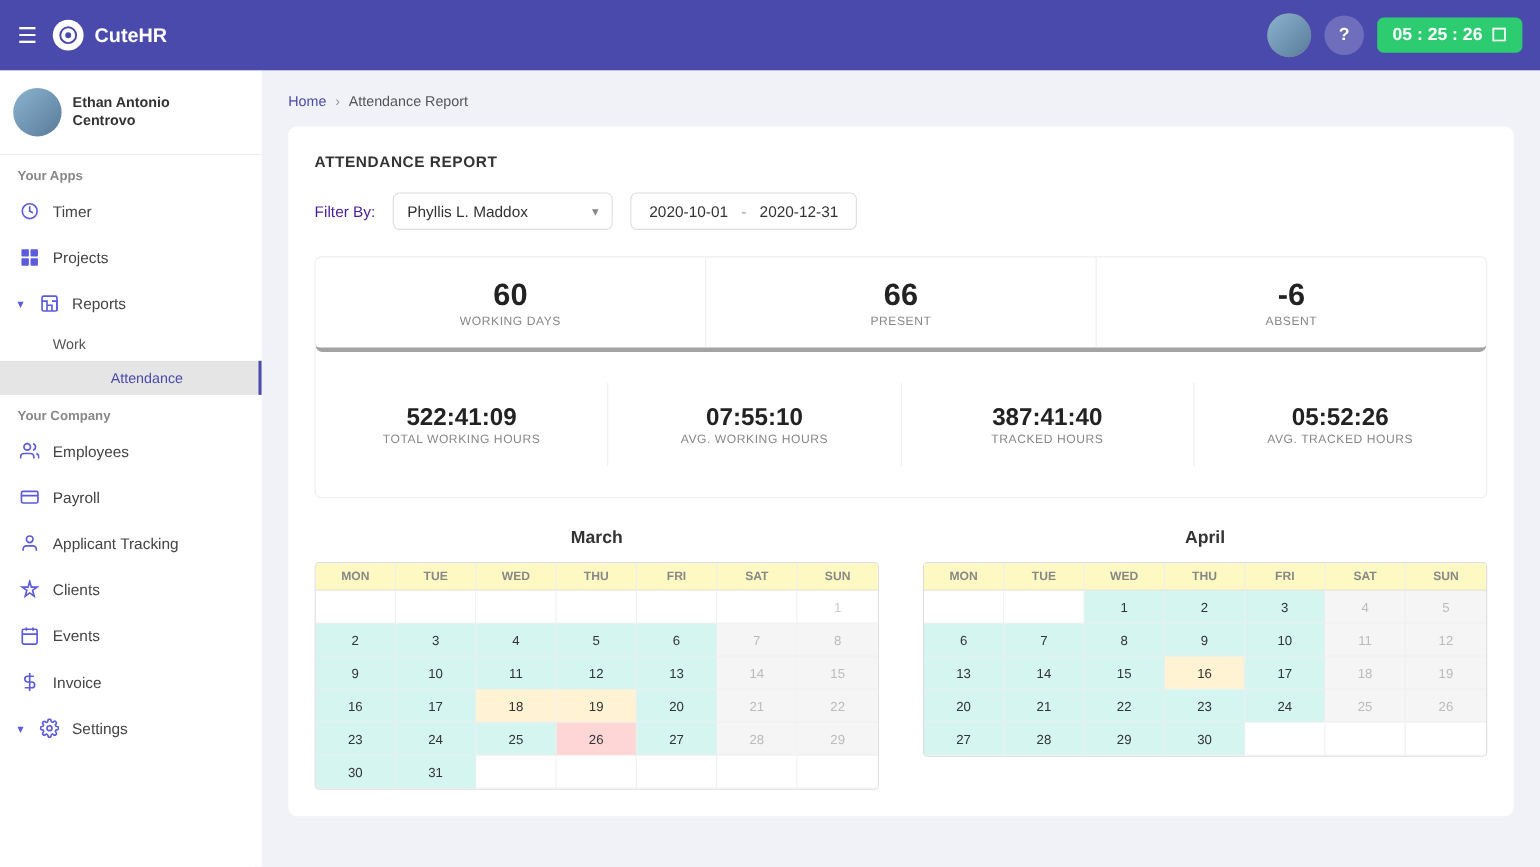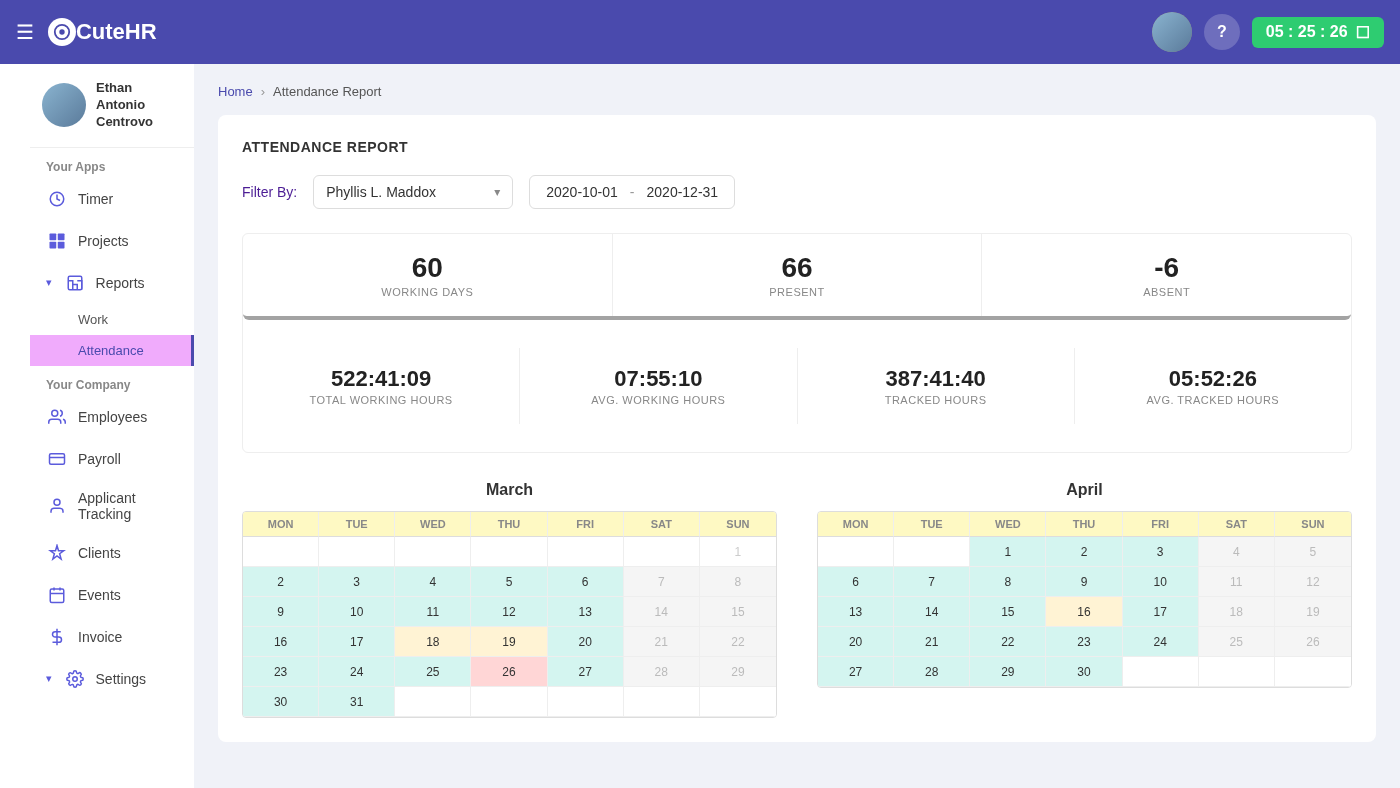--- a/index.html
+++ b/index.html
@@ -10,50 +10,49 @@
       background: #4a4aad;
       height: 64px;
       display: flex;
       align-items: center;
       padding: 0 16px;
       justify-content: space-between;
       flex-shrink: 0;
     }
     .header-left { display: flex; align-items: center; gap: 14px; }
     .hamburger { color: white; font-size: 20px; cursor: pointer; }
-    .logo { display: flex; align-items: center; gap: 0; color: white; font-size: 22px; font-weight: 700; }
+    .logo { display: flex; align-items: center; gap: 10px; color: white; font-size: 18px; font-weight: 700; }
     .logo-icon { width: 28px; height: 28px; background: white; border-radius: 50%; display: flex; align-items: center; justify-content: center; }
     .logo-icon svg { width: 18px; height: 18px; }
     .header-right { display: flex; align-items: center; gap: 12px; }
     .avatar-header { width: 40px; height: 40px; border-radius: 50%; background: #888; overflow: hidden; display: flex; align-items: center; justify-content: center; }
     .avatar-img { width: 40px; height: 40px; border-radius: 50%; background: linear-gradient(135deg, #8ab4d0, #5a7a9a); }
     .help-btn { width: 36px; height: 36px; border-radius: 50%; background: rgba(255,255,255,0.2); color: white; font-size: 16px; font-weight: 700; display: flex; align-items: center; justify-content: center; cursor: pointer; border: none; }
     .timer-badge { background: #2ecc71; color: white; padding: 6px 14px; border-radius: 6px; font-size: 16px; font-weight: 600; display: flex; align-items: center; gap: 8px; }
 
     
     .main-layout { display: flex; flex: 1; overflow: hidden; }
 
     
     .sidebar {
-      width: 194px;
+      width: 238px;
       background: white;
       flex-shrink: 0;
       overflow-y: auto;
       padding-bottom: 16px;
-      padding-left: 30px;
     }
     .sidebar-user { display: flex; align-items: center; gap: 10px; padding: 16px 12px; border-bottom: 1px solid #eee; }
     .sidebar-avatar { width: 44px; height: 44px; border-radius: 50%; background: linear-gradient(135deg, #8ab4d0, #5a7a9a); flex-shrink: 0; }
     .sidebar-username { font-size: 13px; font-weight: 600; color: #333; line-height: 1.3; }
 
     .sidebar-section-label { font-size: 12px; color: #888; font-weight: 600; padding: 12px 16px 4px; }
     .sidebar-item { display: flex; align-items: center; gap: 10px; padding: 10px 16px; cursor: pointer; color: #444; font-size: 14px; }
     .sidebar-item .icon { width: 22px; height: 22px; display: flex; align-items: center; justify-content: center; flex-shrink: 0; }
     .sidebar-sub-item { padding: 8px 16px 8px 48px; cursor: pointer; font-size: 13px; color: #555; }
-    .sidebar-sub-item.active { background: #f0abfc; color: #4a4aad; font-weight: 500; border-right: 3px solid #4a4aad; }
+    .sidebar-sub-item.active { background: #e5e5e5; color: #4a4aad; font-weight: 500; border-right: 3px solid #4a4aad; text-align: center; }
 
     
     .content { flex: 1; overflow-y: auto; padding: 20px 24px; background: #f0f2f8; }
 
     
     .breadcrumb { display: flex; align-items: flex-end; gap: 8px; margin-bottom: 16px; font-size: 13px; }
     .breadcrumb-home { color: #4a4aad; cursor: pointer; }
     .breadcrumb-sep { color: #999; }
     .breadcrumb-current { color: #555; }
 

